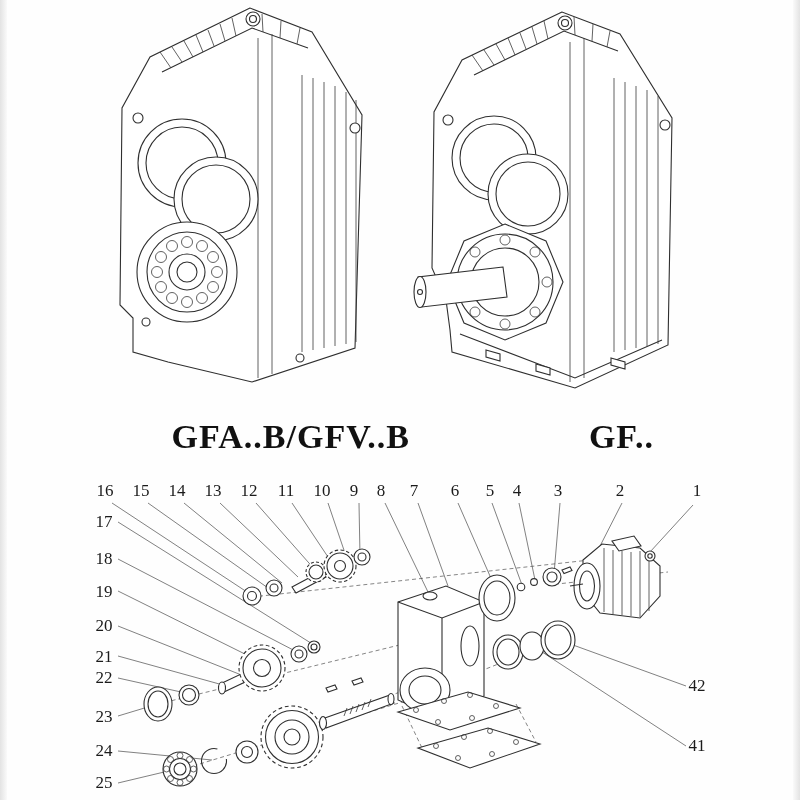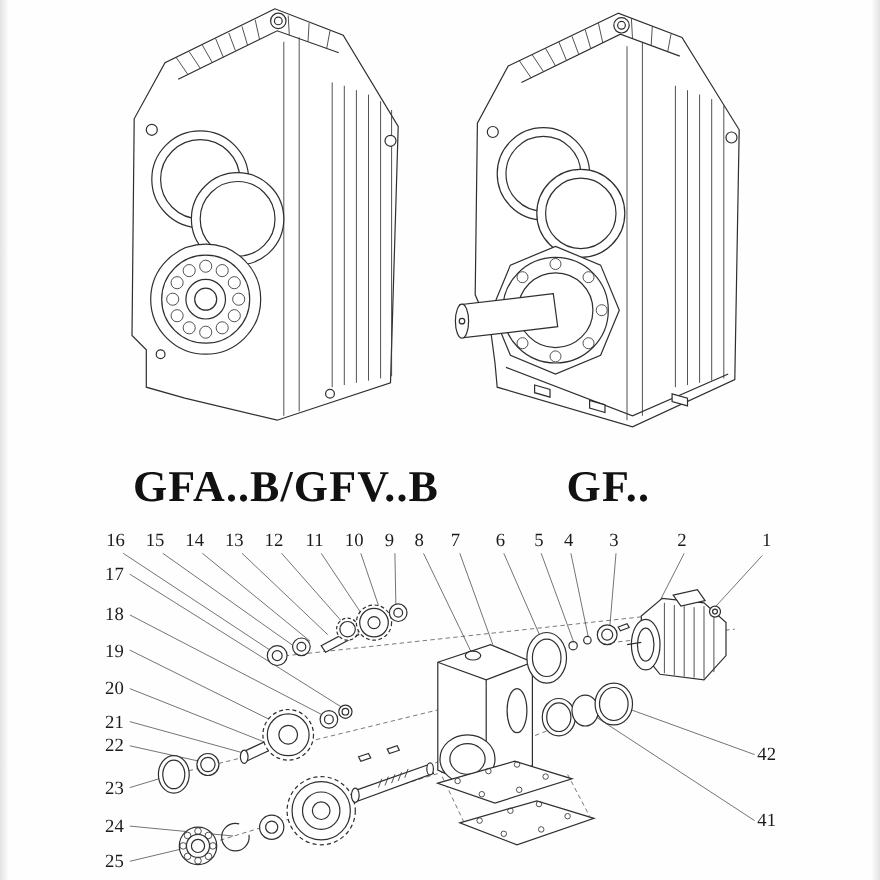--- a/index.html
+++ b/index.html
@@ -6,25 +6,25 @@
   .page{
     position:relative;width:800px;height:800px;background:#fefefe;overflow:hidden;
     font-family:"Liberation Serif","DejaVu Serif",serif;
   }
   .page::before,.page::after{
     content:"";position:absolute;top:0;bottom:0;width:7px;background:linear-gradient(90deg,#e3e3e3,#fafafa);
   }
   .page::before{left:0;}
   .page::after{right:0;transform:scaleX(-1);}
   .model-label{
-    position:absolute;font-weight:700;font-size:40px;color:#111;
-    text-align:center;letter-spacing:1px;white-space:nowrap;
+    position:absolute;font-weight:700;font-size:34px;color:#111;
+    text-align:right;letter-spacing:1px;white-space:nowrap;
   }
   .model-label.left{left:110px;top:418px;width:300px;}
-  .model-label.right{left:433px;top:418px;width:240px;}
+  .model-label.right{left:414px;top:418px;width:240px;}
   svg{position:absolute;left:0;top:0;}
   svg text{font-family:"Liberation Serif","DejaVu Serif",serif;font-size:17px;fill:#1b1b1b;}
   .ln{stroke:#2f2f2f;stroke-width:1.1;fill:none;}
   .fw{stroke:#2f2f2f;stroke-width:1.1;fill:#ffffff;}
   .thin{stroke:#3a3a3a;stroke-width:.8;fill:none;}
   .dash{stroke:#666;stroke-width:.8;fill:none;stroke-dasharray:4 3;}
   .leader{stroke:#4a4a4a;stroke-width:.7;fill:none;}
 </style>
 </head>
 <body>

